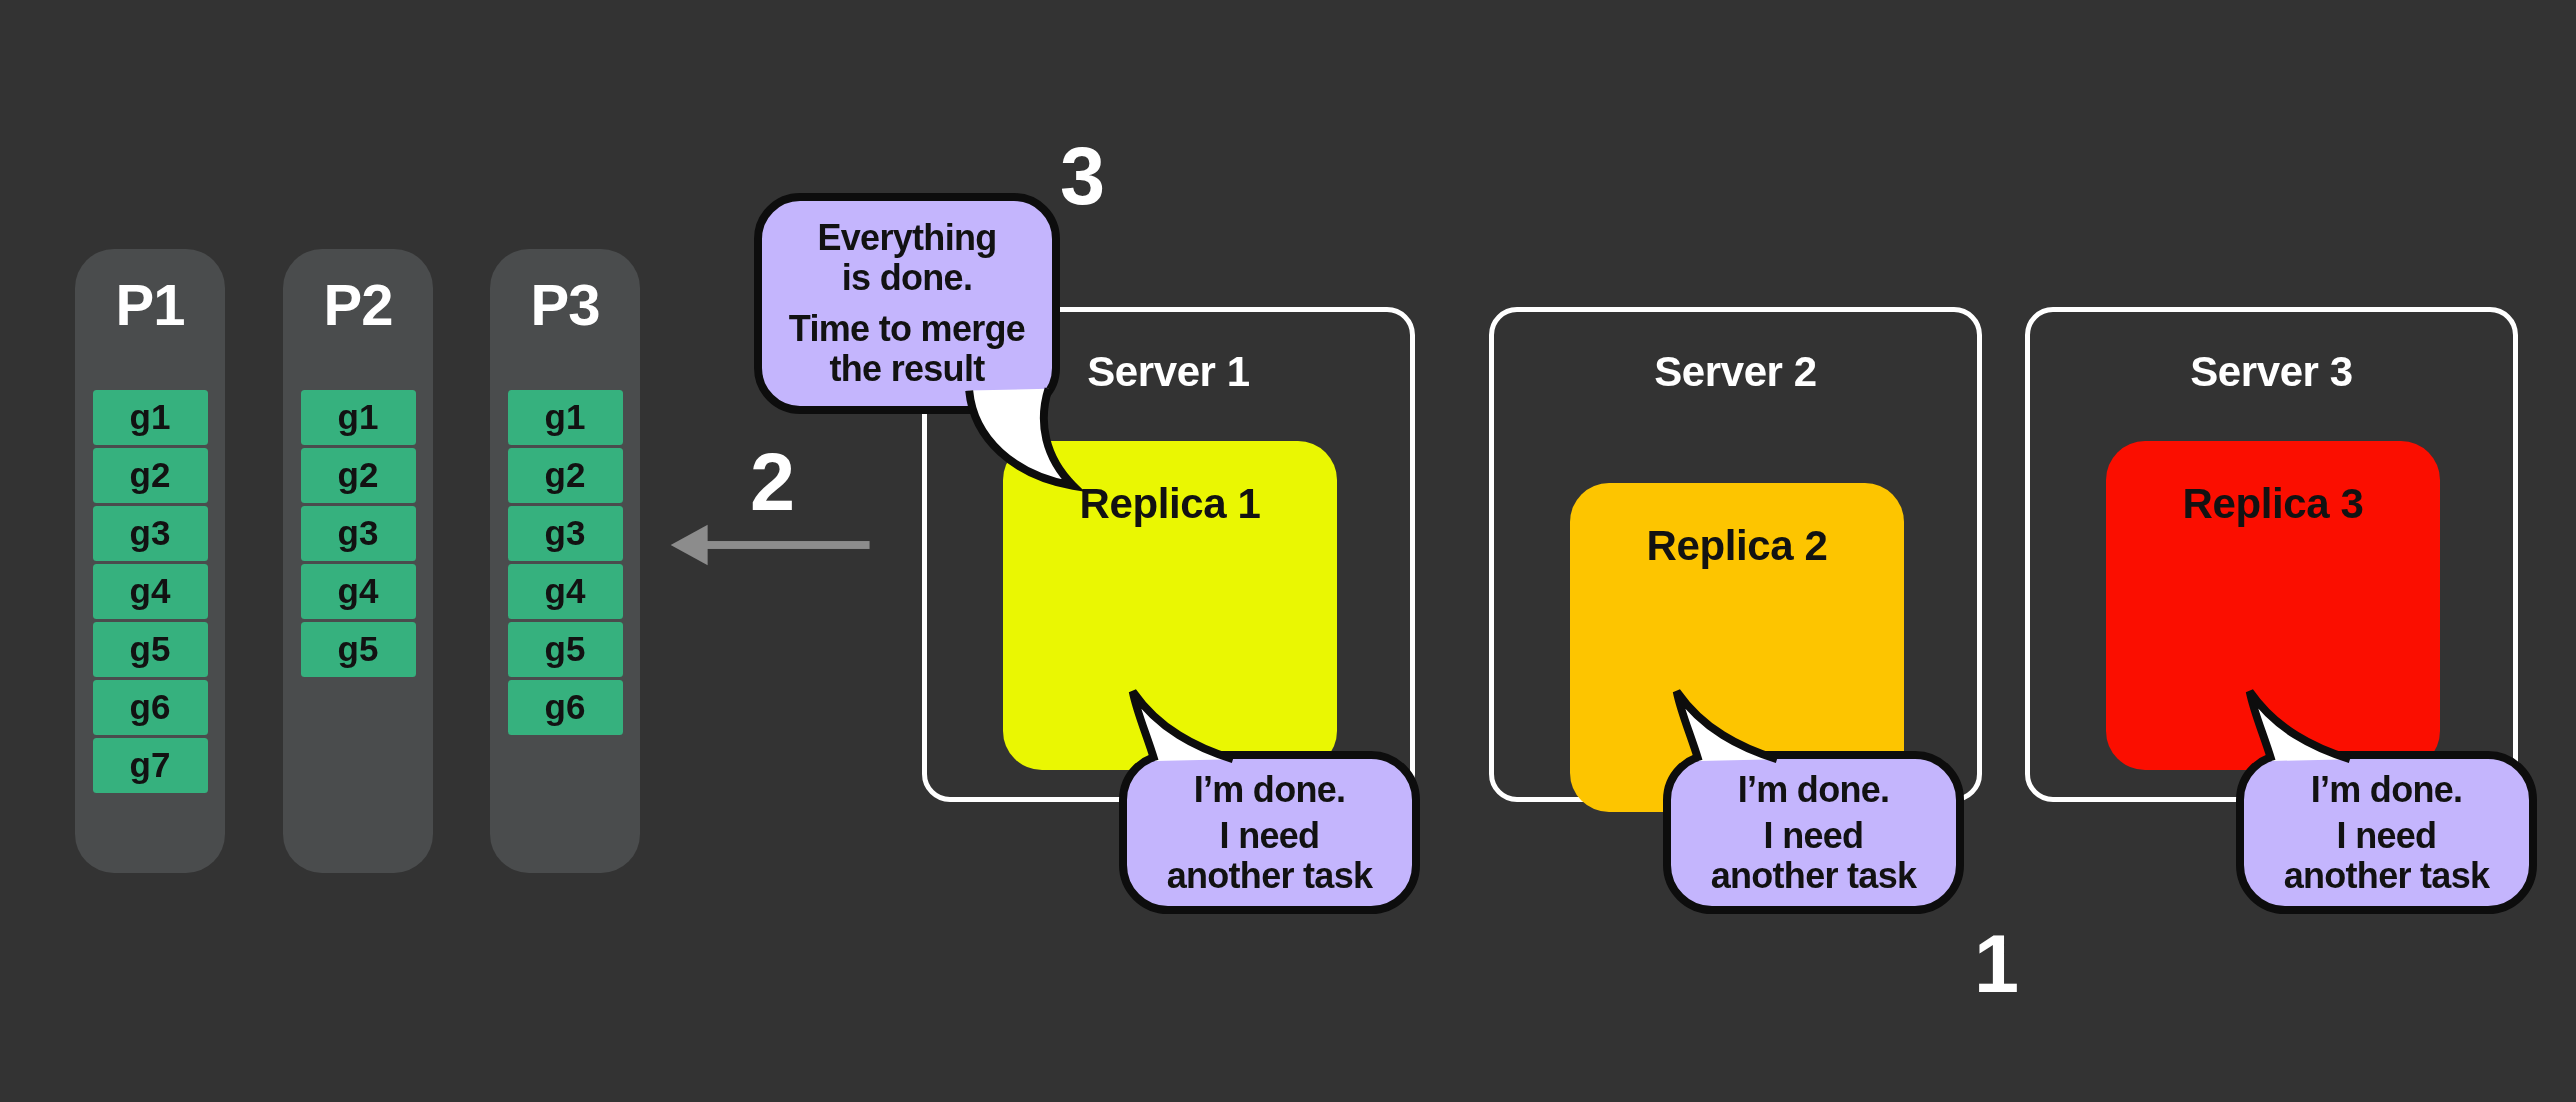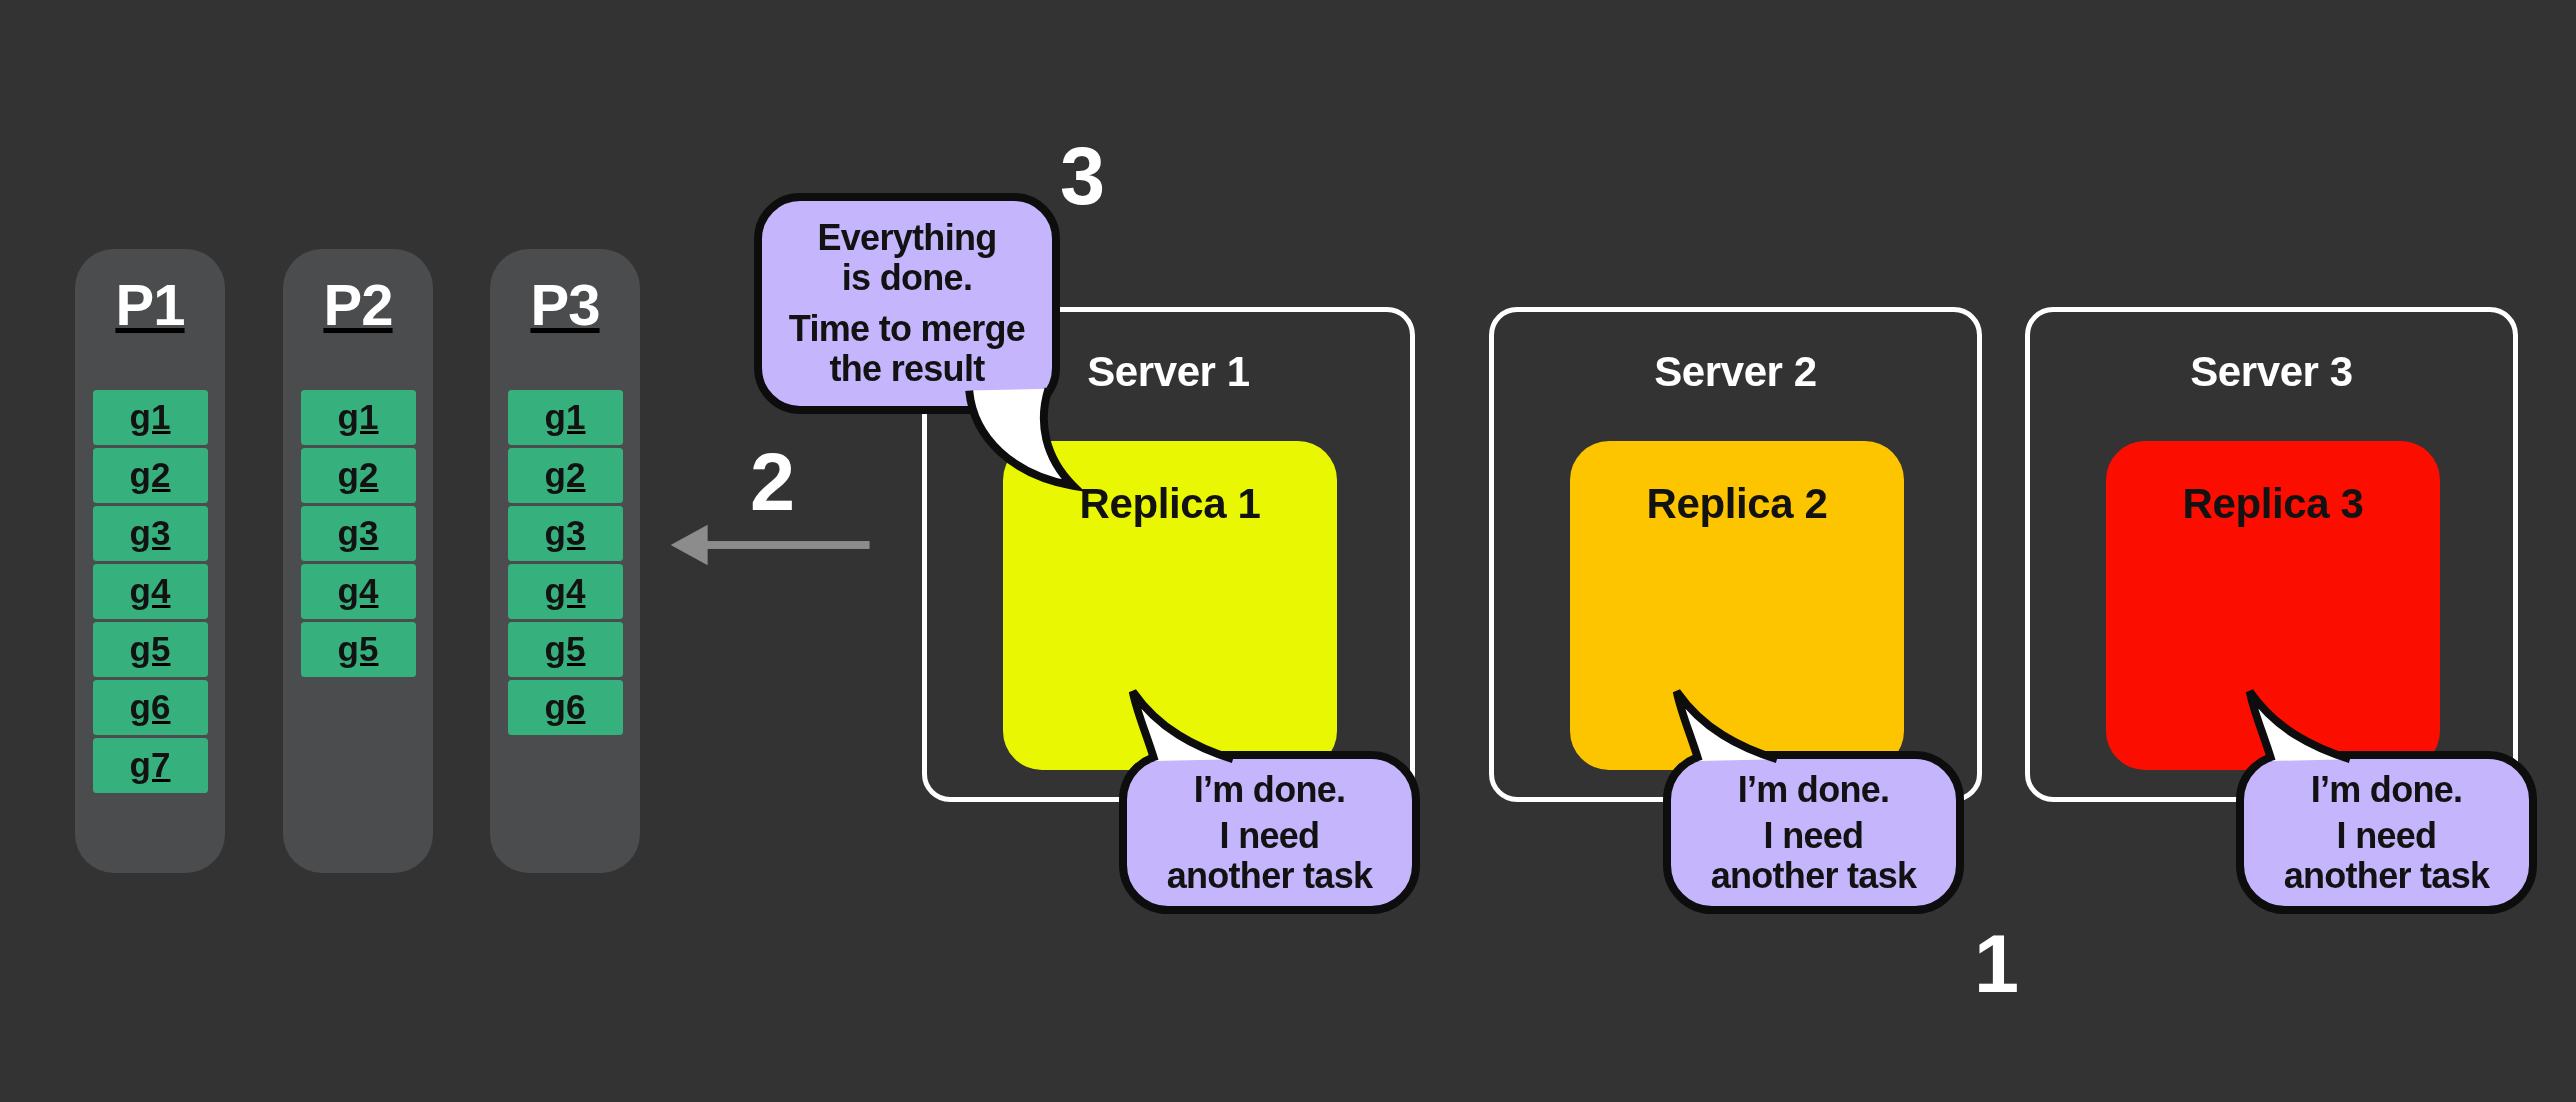--- a/index.html
+++ b/index.html
@@ -2,21 +2,21 @@
 <html style="font-size:14px"><head>
 <meta charset="utf-8">
 <style>
   html,body{margin:0;padding:0;background:#333333;}
   body{width:2576px;height:1102px;overflow:hidden;
        font-family:"Liberation Sans","DejaVu Sans",sans-serif;}
   #stage{position:relative;width:2576px;height:1102px;background:#333333;}
 
   
   .partition{position:absolute;top:249px;width:150px;height:624px;
-             background:#4a4c4d;border-radius:39px;text-decoration:underline;}
+             background:#4a4c4d;border-radius:39px;}
   #partition-1{left:75px}
   #partition-2{left:283px}
   #partition-3{left:490px}
   .p-title{margin-top:26.5px;text-align:center;font-size:58px;font-weight:700;
            color:#ffffff;line-height:1;letter-spacing:-0.9px;}
   .p-groups{margin-top:56px;display:flex;flex-direction:column;
             align-items:center;gap:3px;}
   .group{width:115px;height:55px;background:#36b17e;border-radius:3.5px;
          display:flex;align-items:center;justify-content:center;
          font-size:35px;font-weight:700;color:#121212;}
@@ -111,21 +111,21 @@
 
   <div class="server" id="server-1">
     <div class="server-title">Server 1</div>
     <div class="replica" style="background-color: rgb(234, 247, 2);">
       <div class="replica-label">Replica 1</div>
     </div>
   </div>
 
   <div class="server" id="server-2">
     <div class="server-title">Server 2</div>
-    <div class="replica" style="background-color: rgb(253, 197, 0);">
+    <div class="replica" style="background-color: rgb(253, 197, 0); margin-top: 42px;">
       <div class="replica-label">Replica 2</div>
     </div>
   </div>
 
   <div class="server" id="server-3">
     <div class="server-title">Server 3</div>
     <div class="replica" style="background-color: rgb(251, 14, 0);">
       <div class="replica-label">Replica 3</div>
     </div>
   </div>

